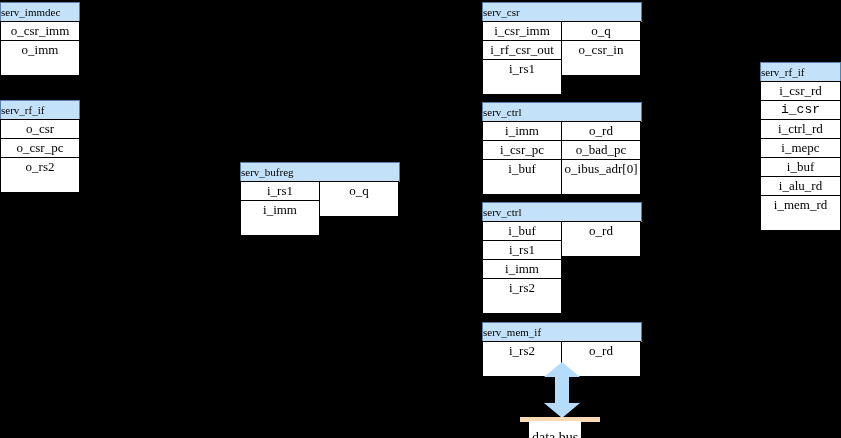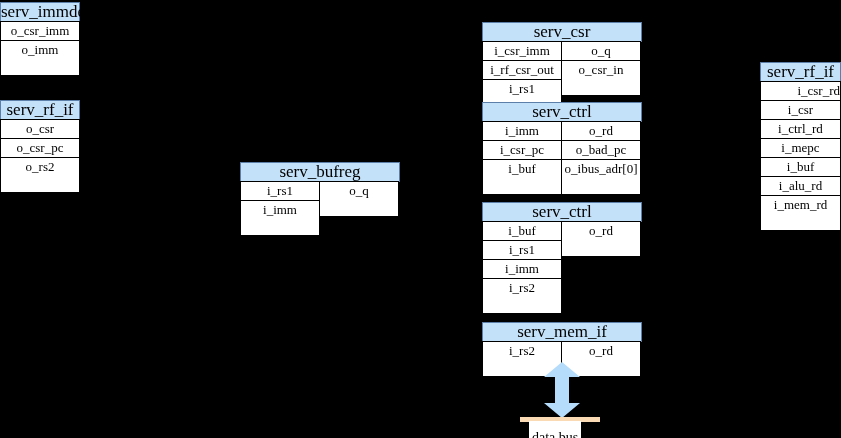--- a/index.html
+++ b/index.html
@@ -24,23 +24,23 @@
     background: var(--bg);
     overflow: hidden;
   }
   .box { position: absolute; }
   .box-header {
     box-sizing: border-box;
     height: 20px;
     border: 1px solid var(--header-border);
     background: var(--header-fill);
     color: var(--text-color);
-    font-size: 17px;
+    font-size: 11px;
     line-height: 18px;
-    text-align: center;
+    text-align: left;
     white-space: nowrap;
     overflow: visible;
   }
   .box-row {
     display: flex;
     height: 20px;
     margin-top: -1px;
   }
   .port-cell {
     box-sizing: border-box;
@@ -113,21 +113,21 @@
       <div class="box" style="left: 240px; top: 162px; width: 160px;">
         <div class="box-header">serv_bufreg</div>
         <div class="box-row">
           <div class="port-cell" style="width: 80px;">i_rs1</div>
           <div class="port-cell" style="width: 80px;">o_q</div>
         </div>
         <div class="box-row">
           <div class="port-cell" style="width: 80px;">i_imm</div>
         </div>
       </div>
-      <div class="box" style="left: 482px; top: 2px; width: 160px; margin-top: 20px;">
+      <div class="box" style="left: 482px; top: 2px; width: 160px;">
         <div class="box-header">serv_csr</div>
         <div class="box-row">
           <div class="port-cell" style="width: 80px;">i_csr_imm</div>
           <div class="port-cell" style="width: 80px;">o_q</div>
         </div>
         <div class="box-row">
           <div class="port-cell" style="width: 80px;">i_rf_csr_out</div>
           <div class="port-cell" style="width: 80px;">o_csr_in</div>
         </div>
         <div class="box-row">
@@ -168,24 +168,24 @@
       <div class="box" style="left: 482px; top: 322px; width: 160px;">
         <div class="box-header">serv_mem_if</div>
         <div class="box-row">
           <div class="port-cell" style="width: 80px;">i_rs2</div>
           <div class="port-cell" style="width: 80px;">o_rd</div>
         </div>
       </div>
       <div class="box" style="left: 760px; top: 62px; width: 81px;">
         <div class="box-header">serv_rf_if</div>
         <div class="box-row">
-          <div class="port-cell" style="width: 81px; text-align: right;">i_csr_rd</div>
-        </div>
-        <div class="box-row">
-          <div class="port-cell" style="width: 81px;">i_csr</div>
+          <div class="port-cell" style="width: 81px;">i_csr_rd</div>
+        </div>
+        <div class="box-row">
+          <div class="port-cell" style="width: 81px; font-family: Liberation Mono, monospace;">i_csr</div>
         </div>
         <div class="box-row">
           <div class="port-cell" style="width: 81px;">i_ctrl_rd</div>
         </div>
         <div class="box-row">
           <div class="port-cell" style="width: 81px;">i_mepc</div>
         </div>
         <div class="box-row">
           <div class="port-cell" style="width: 81px;">i_buf</div>
         </div>

